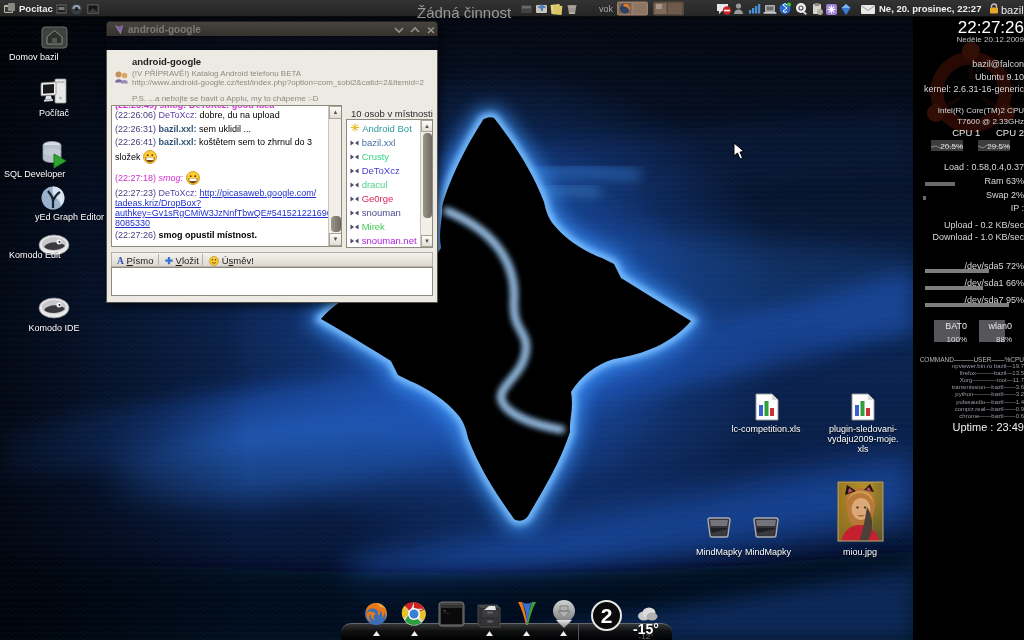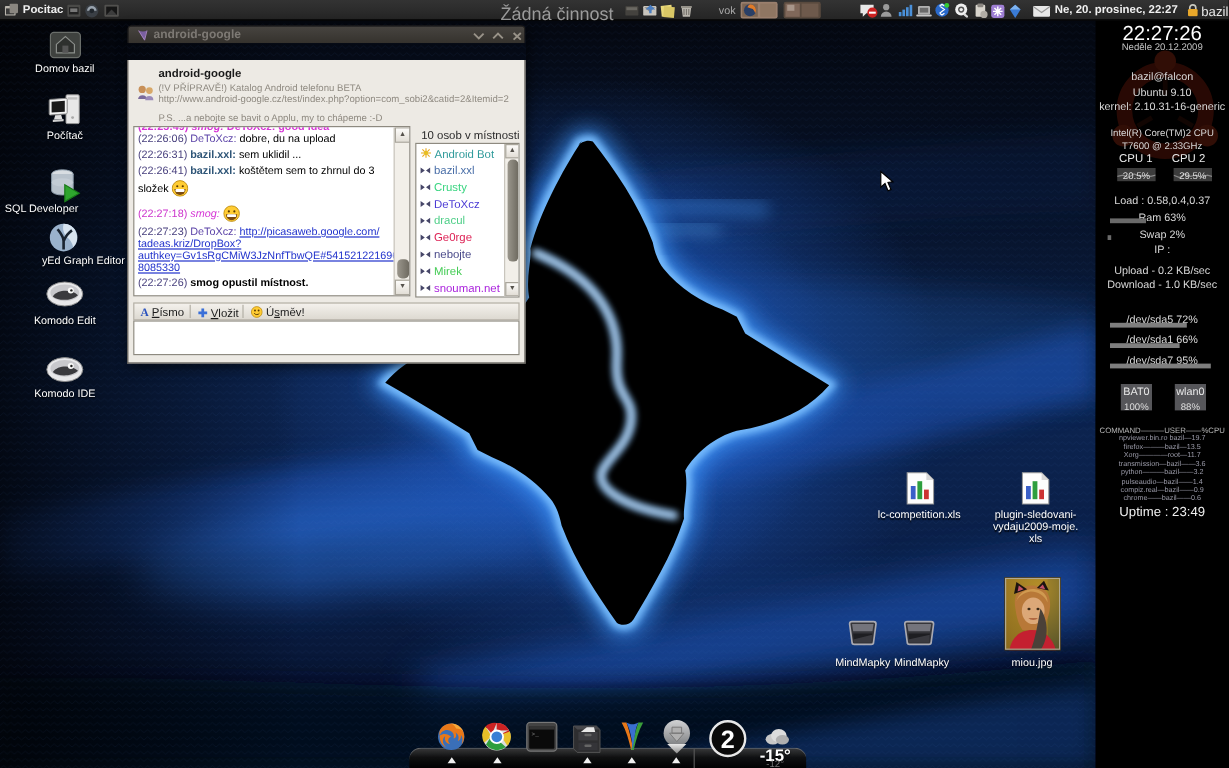--- a/index.html
+++ b/index.html
@@ -282,21 +282,21 @@
               <path d="M0.5,0.5 L4,3 L0.5,5.5 Z M8.5,0.5 L5,3 L8.5,5.5 Z" fill="#26264e"></path>
             </svg> <span style="color:#4b3bd4">DeToXcz</span></div>
    <div class="abs" style="left:3px;top:59px"><svg width="9" height="6" style="opacity:.85">
               <path d="M0.5,0.5 L4,3 L0.5,5.5 Z M8.5,0.5 L5,3 L8.5,5.5 Z" fill="#26264e"></path>
             </svg> <span style="color:#4fcf88">dracul</span></div>
    <div class="abs" style="left:3px;top:73px"><svg width="9" height="6" style="opacity:.85">
               <path d="M0.5,0.5 L4,3 L0.5,5.5 Z M8.5,0.5 L5,3 L8.5,5.5 Z" fill="#26264e"></path>
             </svg> <span style="color:#dd2255">Ge0rge</span></div>
    <div class="abs" style="left:3px;top:87px"><svg width="9" height="6" style="opacity:.85">
               <path d="M0.5,0.5 L4,3 L0.5,5.5 Z M8.5,0.5 L5,3 L8.5,5.5 Z" fill="#26264e"></path>
-            </svg> <span style="color:#4a4a8a">nebojte</span></div>
+            </svg> <span style="color:#4a4a8a">snouman</span></div>
    <div class="abs" style="left:3px;top:101px"><svg width="9" height="6" style="opacity:.85">
               <path d="M0.5,0.5 L4,3 L0.5,5.5 Z M8.5,0.5 L5,3 L8.5,5.5 Z" fill="#26264e"></path>
             </svg> <span style="color:#44cc55">Mirek</span></div>
    <div class="abs" style="left:3px;top:115px"><svg width="9" height="6" style="opacity:.85">
               <path d="M0.5,0.5 L4,3 L0.5,5.5 Z M8.5,0.5 L5,3 L8.5,5.5 Z" fill="#26264e"></path>
             </svg> <span style="color:#aa22dd">snouman.net</span></div>
    <div class="abs" style="right:0;top:0;width:12px;height:127px;background:#f2efe9;border-left:1px solid #c9c5bd">
     <div class="abs" style="left:0;top:0;width:12px;height:12px;background:linear-gradient(#fdfcfa,#e2ded6);border:1px solid #a9a59b;color:#55524c;font-size:6px;text-align:center;line-height:10px">▲</div>
     <div class="abs" style="left:0;bottom:0;width:12px;height:12px;background:linear-gradient(#fdfcfa,#e2ded6);border:1px solid #a9a59b;color:#55524c;font-size:6px;text-align:center;line-height:10px">▼</div>
     <div class="abs" style="left:1.5px;top:13px;width:9px;height:85px;background:linear-gradient(90deg,#9a968c,#6e6a60);border-radius:4px"></div>
@@ -319,21 +319,21 @@
   <div class="abs" style="left:4px;top:217px;width:322px;height:29px;background:#fff;border:1px solid #8e8a80"></div>
  </div>
 </div>
 
 <div id="lefticons" style="position:absolute;left:0;top:0;color:#fff;font-size:9px;text-shadow:0 1px 1px rgba(0,0,0,0.9)">
  <svg class="abs" style="left:41px;top:24px" width="27" height="26">
         <rect x="1" y="3" width="25" height="21" rx="3" fill="#3f423f" stroke="#6a6e6a" stroke-width="1"></rect>
         <path d="M6,13 L13.5,6.5 L21,13 L21,20 L6,20 Z" fill="#2e302e" stroke="#8a8e8a" stroke-width="1"></path>
         <rect x="11" y="14" width="5" height="6" fill="#555"></rect>
       </svg>
- <div class="abs" style="left:9px;top:51.5px;width:90px;text-align:center">Domov bazil</div>
+ <div class="abs" style="left:9px;top:51.5px;width:90px;text-align:left">Domov bazil</div>
  <svg class="abs" style="left:40px;top:78px" width="28" height="27">
         <rect x="15" y="1" width="11" height="24" rx="1" fill="#e8e8e8" stroke="#999" stroke-width="0.8"></rect>
         <rect x="16.5" y="3" width="8" height="2" fill="#c0c0c0"></rect>
         <circle cx="20.5" cy="20" r="1.2" fill="#aaa"></circle>
         <rect x="1" y="5" width="15" height="13" rx="1" fill="#f2f2f2" stroke="#888" stroke-width="0.8" transform="skewY(-4)"></rect>
         <rect x="3" y="7" width="11" height="9" fill="#1a1a1a" transform="skewY(-4)"></rect>
         <path d="M6,18.5 l5,0 1,3.5 -7,0 Z" fill="#e0e0e0" transform="skewY(-4)"></path>
         <rect x="4" y="22" width="9" height="2" fill="#d0d0d0" transform="skewY(-4)"></rect>
       </svg>
  <div class="abs" style="left:9px;top:108px;width:90px;text-align:center">Počítač</div>
@@ -350,21 +350,21 @@
         <path d="M7,7 C10,11 12,13 12,17 L12,24 M12,17 C14,12 16,10 19,8" stroke="#1a2430" stroke-width="2.2" fill="none"></path>
       </svg>
  <div class="abs" style="left:4px;top:211.5px;width:100px;text-align:right">yEd Graph Editor</div>
  <svg class="abs" style="left:38px;top:233px" width="32" height="25">
         <ellipse cx="16" cy="12" rx="15" ry="10" fill="#e8e8ea" stroke="#888" stroke-width="0.8"></ellipse>
         <ellipse cx="16" cy="11" rx="12" ry="7" fill="#c8c8cc"></ellipse>
         <path d="M6,14 C10,8 22,8 27,13 C22,18 10,18 6,14 Z" fill="#3a3a3e"></path>
         <circle cx="21" cy="9" r="2.5" fill="#f8f8f8"></circle>
         <circle cx="21.5" cy="9" r="1" fill="#222"></circle>
       </svg>
- <div class="abs" style="left:9px;top:262px;width:90px;text-align:center">Komodo Edit</div>
+ <div class="abs" style="left:9px;top:250px;width:90px;">Komodo Edit</div>
  <svg class="abs" style="left:38px;top:296px" width="32" height="25">
         <ellipse cx="16" cy="12" rx="15" ry="10" fill="#e8e8ea" stroke="#888" stroke-width="0.8"></ellipse>
         <ellipse cx="16" cy="11" rx="12" ry="7" fill="#c8c8cc"></ellipse>
         <path d="M6,14 C10,8 22,8 27,13 C22,18 10,18 6,14 Z" fill="#3a3a3e"></path>
         <circle cx="21" cy="9" r="2.5" fill="#f8f8f8"></circle>
         <circle cx="21.5" cy="9" r="1" fill="#222"></circle>
       </svg>
  <div class="abs" style="left:9px;top:323px;width:90px;text-align:center">Komodo IDE</div>
 </div>
 
@@ -418,41 +418,41 @@
         <ellipse cx="28" cy="26.5" rx="1.3" ry="1" fill="#3a2a18"></ellipse>
   <path d="M20,34 a4.5,3 0 0 0 8,0" fill="#b06840"></path>
   <path d="M4,61 C6,50 13,44 23,44 C33,44 40,50 43,61 Z" fill="#c42030"></path>
   <path d="M30,26 C34,32 36,40 35,48 C34,54 32,58 30,61 L22,61 C26,50 28,38 30,26 Z" fill="#4a4038"></path>
   <rect width="47" height="61" fill="none" stroke="#2a2218" stroke-width="2"></rect>
   <rect x="1" y="1" width="45" height="59" fill="none" stroke="#b0a890" stroke-width="1"></rect>
  </svg>
  <div class="abs" style="left:815px;top:547px;width:90px;text-align:center">miou.jpg</div>
 </div>
 
-<div id="conky" style="position:absolute;left:913px;top:17px;width:110px;height:440px;color:#d8d8d8;font-size:9px;text-align:center">
+<div id="conky" style="position:absolute;left:913px;top:17px;width:110px;height:440px;color:#d8d8d8;font-size:9px;text-align:right">
  <svg class="abs" style="left:8px;top:20px" width="100" height="110" opacity="0.55">
         <g fill="none">
           <circle cx="50" cy="55" r="34" stroke="#4a1208" stroke-width="13"></circle>
           <g fill="#5a1a0c">
             <circle cx="50" cy="14" r="9"></circle>
             <circle cx="15" cy="76" r="9"></circle>
             <circle cx="85" cy="76" r="9"></circle>
           </g>
           <g stroke="#200a04" stroke-width="4">
             <path d="M50,28 L50,42"></path>
             <path d="M27,68 L39,61"></path>
             <path d="M73,68 L61,61"></path>
           </g>
         </g>
       </svg>
  <div class="abs" style="left:0;top:1px;width:111px;font-size:17px;color:#fff">22:27:26</div>
  <div class="abs" style="left:0;top:18px;width:111px;font-size:8px;color:#c0c0c0">Neděle 20.12.2009</div>
  <div class="abs" style="left:0;top:41.5px;width:111px">bazil@falcon</div>
  <div class="abs" style="left:0;top:54.5px;width:111px">Ubuntu 9.10</div>
- <div class="abs" style="left:0;top:67px;width:111px">kernel: 2.10.31-16-generic</div>
+ <div class="abs" style="left:0;top:67px;width:111px">kernel: 2.6.31-16-generic</div>
  <div class="abs" style="left:0;top:89px;width:111px;font-size:8px">Intel(R) Core(TM)2 CPU</div>
  <div class="abs" style="left:0;top:99.5px;width:111px;font-size:8px">T7600 @ 2.33GHz</div>
  <div class="abs" style="left:0;top:110px;width:111px;font-size:9.5px;color:#e8e8e8">CPU 1&nbsp;&nbsp;&nbsp;&nbsp;&nbsp;&nbsp;CPU 2</div>
  <div class="abs" style="left:18px;top:123px;width:32px;height:11px;background:#3c3c3c"></div>
  <div class="abs" style="left:65px;top:123px;width:32px;height:11px;background:#3c3c3c"></div>
  <svg class="abs" style="left:18px;top:123px" width="32" height="11">
         <path d="M0,7 L5,6 L9,8 L14,5 L19,7 L24,6 L28,7 L32,6" stroke="#888" stroke-width="1" fill="none"></path>
       </svg>
  <svg class="abs" style="left:65px;top:123px" width="32" height="11">
         <path d="M0,6 L5,8 L9,5 L14,7 L19,6 L24,8 L28,6 L32,7" stroke="#888" stroke-width="1" fill="none"></path>

